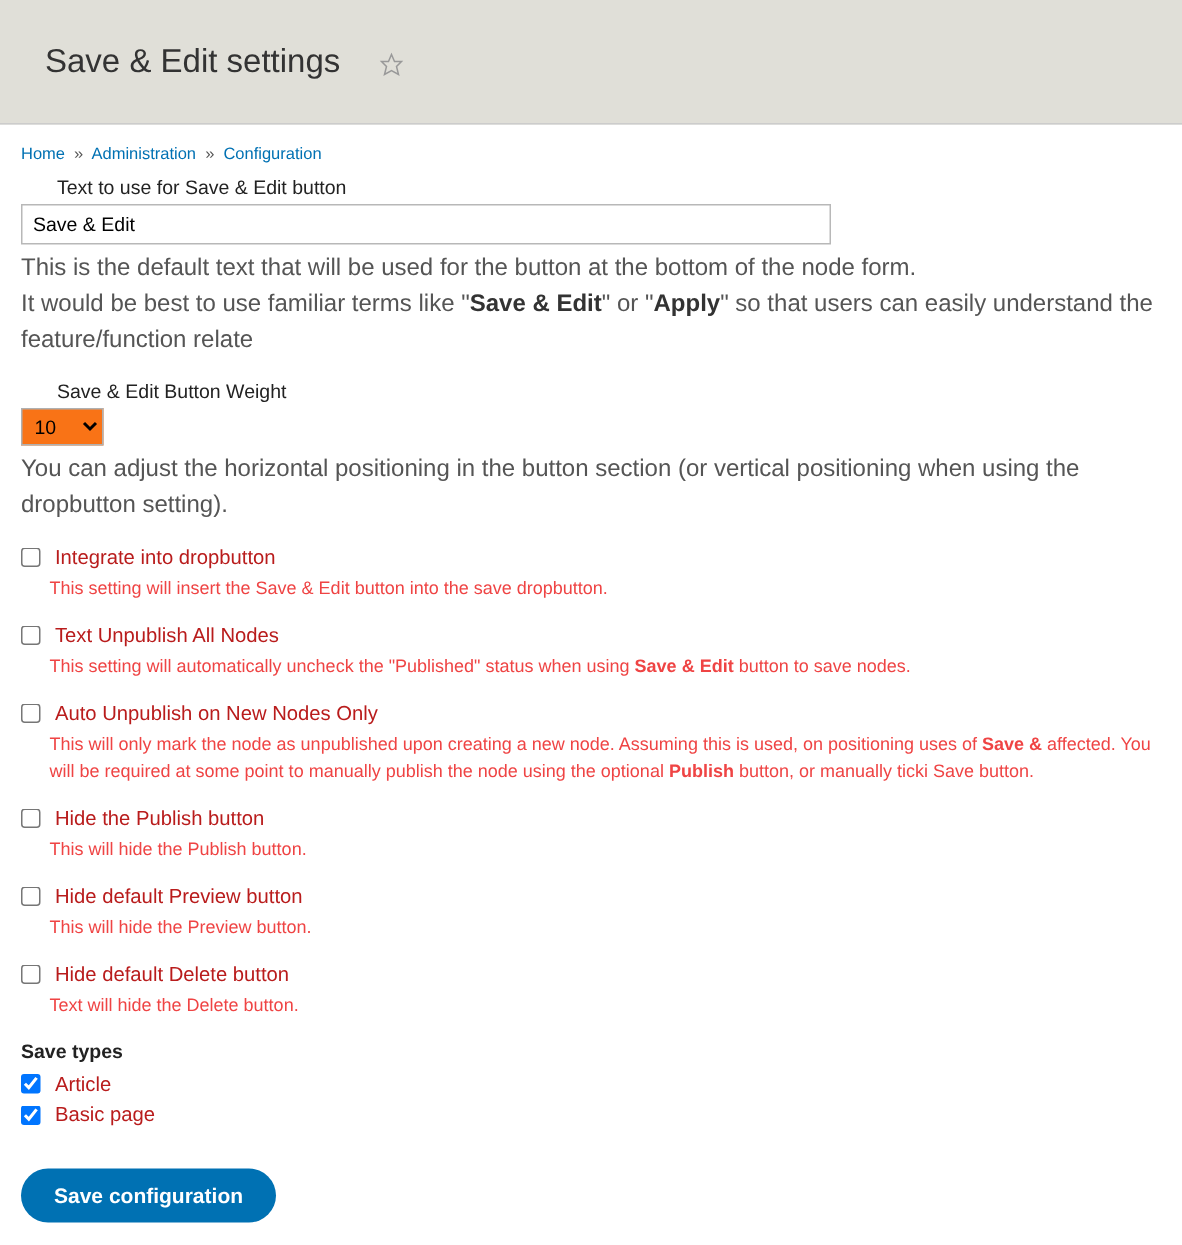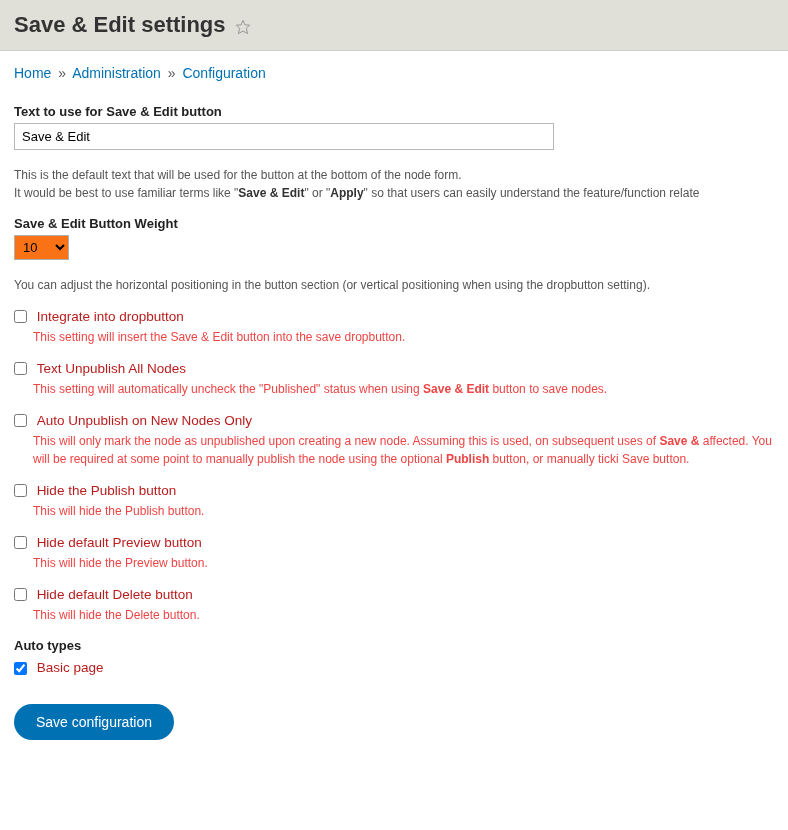--- a/index.html
+++ b/index.html
@@ -9,72 +9,73 @@
     font-size: 13px;
     color: #333;
     background: #fff;
   }
   .header {
     background: #e0dfd8;
     padding: 12px 14px;
     border-bottom: 1px solid #ccc;
   }
   .header h1 {
-    margin: 0;
+    margin: 16px;
     font-size: 22px;
-    font-weight: bold;
+    font-weight: normal;
     color: #333;
     display: inline-block;
   }
   .star-icon {
     display: inline-block;
     vertical-align: middle;
     margin-left: 6px;
     color: #888;
   }
   .content {
     padding: 14px;
   }
   .breadcrumb {
-    margin-bottom: 23px;
-    font-size: 14px;
+    margin-bottom: 8px;
+    font-size: 11px;
   }
   .breadcrumb a {
     color: #0071b3;
     text-decoration: none;
   }
   .breadcrumb .sep { color: #555; margin: 0 3px; }
   .form-item { margin-bottom: 14px; }
   label.field-label {
     display: block;
-    font-weight: bold;
+    font-weight: normal;
     margin-bottom: 4px;
     color: #222;
     font-size: 13px;
+    margin-left: 24px;
   }
   input[type="text"] {
     width: 540px;
     padding: 5px 7px;
     border: 1px solid #b8b8b8;
     font-size: 13px;
     font-family: inherit;
     background: #fff;
   }
   select {
     padding: 3px 4px;
     border: 1px solid #b0b0b0;
     background: #f97316;
     font-size: 13px;
     font-family: inherit;
     min-width: 55px;
   }
   .description {
-    font-size: 12px;
+    font-size: 16px;
     color: #555;
-    margin-top: 16px;
+    margin-top: 4px;
     line-height: 1.5;
   }
   .description strong { color: #333; }
   .checkbox-item {
     margin-bottom: 14px;
   }
   .checkbox-item input[type="checkbox"] {
     margin: 0 6px 0 0;
     vertical-align: middle;
   }
@@ -100,21 +101,21 @@
   .node-types .checkbox-item {
     margin-bottom: 4px;
   }
   .submit-btn {
     background: #0071b3;
     color: #fff;
     border: none;
     border-radius: 20px;
     padding: 10px 22px;
     font-size: 14px;
-    font-weight: normal;
+    font-weight: bold;
     cursor: pointer;
     margin-top: 14px;
     font-family: inherit;
   }
 </style>
 </head>
 <body>
 
 <div class="header">
   <h1>Save &amp; Edit settings</h1>
@@ -163,45 +164,49 @@
     <span class="cb-label">Text Unpublish All Nodes</span>
     <span class="cb-desc">
       <span>This setting will automatically uncheck the "Published" status when using </span><strong>Save &amp; Edit</strong><span> button to save nodes.</span>
     </span>
   </div>
 
   <div class="checkbox-item">
     <input type="checkbox" style="">
     <span class="cb-label">Auto Unpublish on New Nodes Only</span>
     <span class="cb-desc">
-      <span>This will only mark the node as unpublished upon creating a new node. Assuming this is used, on subsequent uses of </span><strong>Save &amp;</strong><span> affected. You will be required at some point to manually publish the node using the optional </span><strong>Publish</strong><span> button, or manually ticki Save button.</span>
+      <span>This will only mark the node as unpublished upon creating a new node. Assuming this is used, on positioning uses of </span><strong>Save &amp;</strong><span> affected. You will be required at some point to manually publish the node using the optional </span><strong>Publish</strong><span> button, or manually ticki Save button.</span>
     </span>
   </div>
 
 
   <div class="checkbox-item">
     <input type="checkbox" style="">
     <span class="cb-label">Hide the Publish button</span>
     <span class="cb-desc">This will hide the Publish button.</span>
   </div>
 
   <div class="checkbox-item">
     <input type="checkbox" style="">
     <span class="cb-label">Hide default Preview button</span>
     <span class="cb-desc">This will hide the Preview button.</span>
   </div>
 
   <div class="checkbox-item">
     <input type="checkbox" style="">
     <span class="cb-label">Hide default Delete button</span>
-    <span class="cb-desc">This will hide the Delete button.</span>
+    <span class="cb-desc">Text will hide the Delete button.</span>
   </div>
 
   <div class="form-item node-types">
-    <div class="fieldset-title">Auto types</div>
+    <div class="fieldset-title">Save types</div>
+    <div class="checkbox-item">
+      <input type="checkbox" checked="" style="">
+      <span class="cb-label">Article</span>
+    </div>
     <div class="checkbox-item">
       <input type="checkbox" checked="" style="">
       <span class="cb-label">Basic page</span>
     </div>
   </div>
 
   <button class="submit-btn">Save configuration</button>
 
 </div>
 

